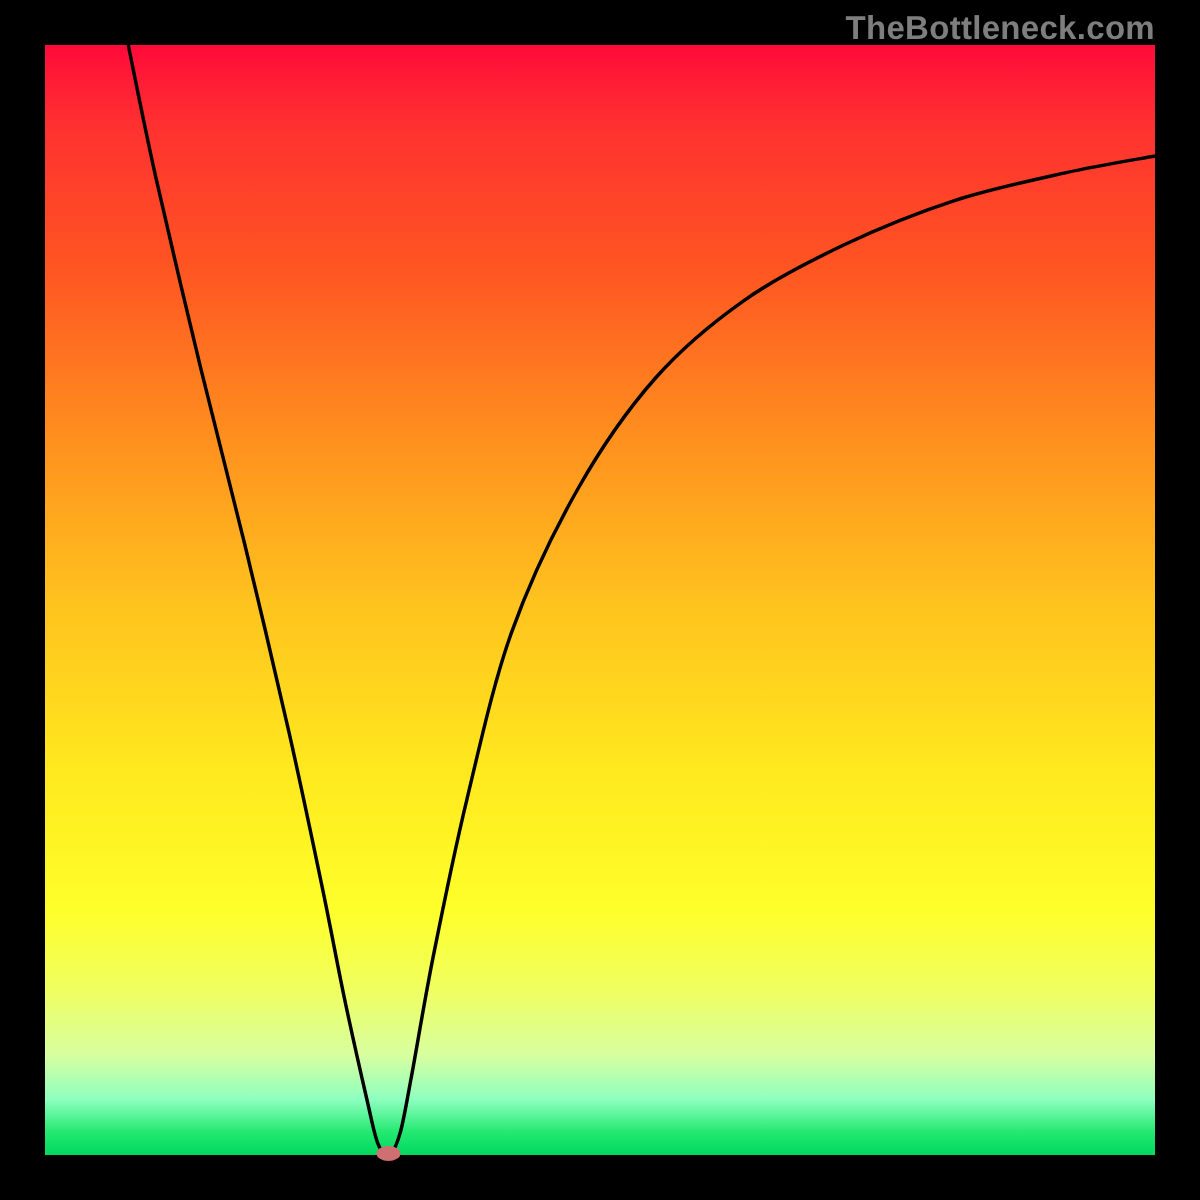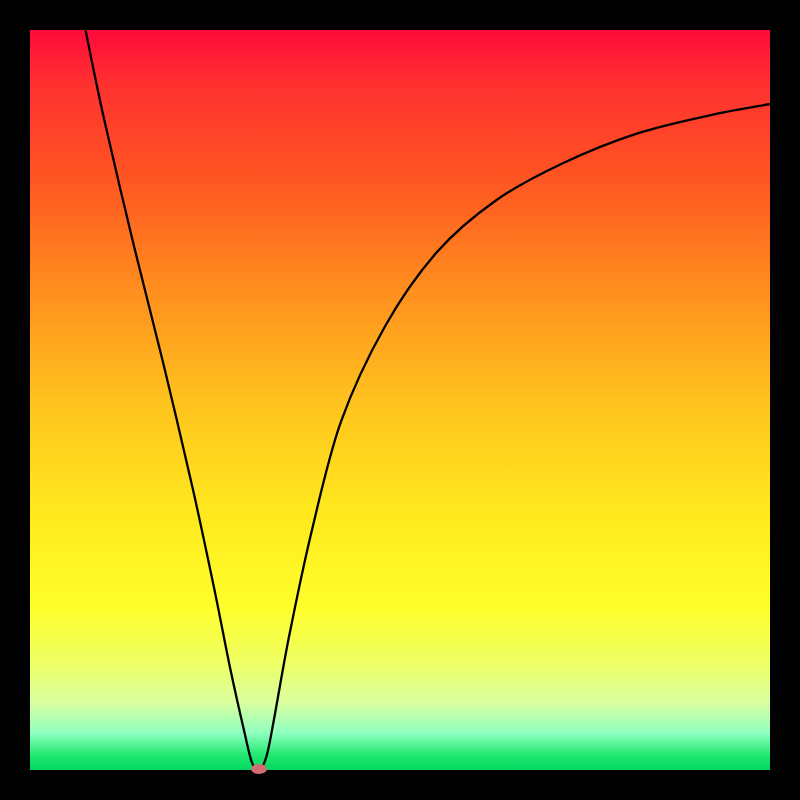--- a/index.html
+++ b/index.html
@@ -67,13 +67,14 @@
 <div class="container">
 
   <div class="plot-bg"></div>
 
   <svg class="curve" viewBox="0 0 740 740">
     <path id="curve-path" fill="none" stroke="#000000" stroke-width="2.3" stroke-linejoin="round" d="M 55.50 0.00 C 58.46 14.21, 66.30 54.46, 74.00 88.80 C 81.70 123.14, 94.13 175.53, 103.60 214.60 C 113.07 253.67, 123.73 293.93, 133.20 333.00 C 142.67 372.07, 154.51 422.10, 162.80 458.80 C 171.09 495.50, 179.08 533.98, 185.00 562.40 C 190.92 590.82, 195.06 613.90, 199.80 636.40 C 204.54 658.90, 211.05 687.61, 214.60 703.00 C 218.15 718.39, 219.63 726.68, 222.00 732.60 C 224.37 738.52, 227.03 741.18, 229.40 740.00 C 231.77 738.82, 234.43 733.49, 236.80 725.20 C 239.17 716.91, 240.65 707.14, 244.20 688.20 C 247.75 669.26, 253.08 636.40, 259.00 606.80 C 264.92 577.20, 272.91 537.54, 281.20 503.20 C 289.49 468.86, 298.96 425.35, 310.80 392.20 C 322.64 359.05, 339.81 323.23, 355.20 296.00 C 370.59 268.77, 389.24 242.13, 407.00 222.00 C 424.76 201.87, 446.07 184.41, 466.20 170.20 C 486.33 155.99, 510.30 143.86, 532.80 133.20 C 555.30 122.54, 583.12 111.30, 606.80 103.60 C 630.48 95.90, 659.49 89.84, 680.80 85.10 C 702.11 80.36, 730.53 75.78, 740.00 74.00"></path>
   </svg>
 
   <div class="marker" id="min-marker" style="left: 251.4px; top: 764px;"></div>
 
+  <div class="watermark">TheBottleneck.com</div>
 </div>
 
 </body></html>

